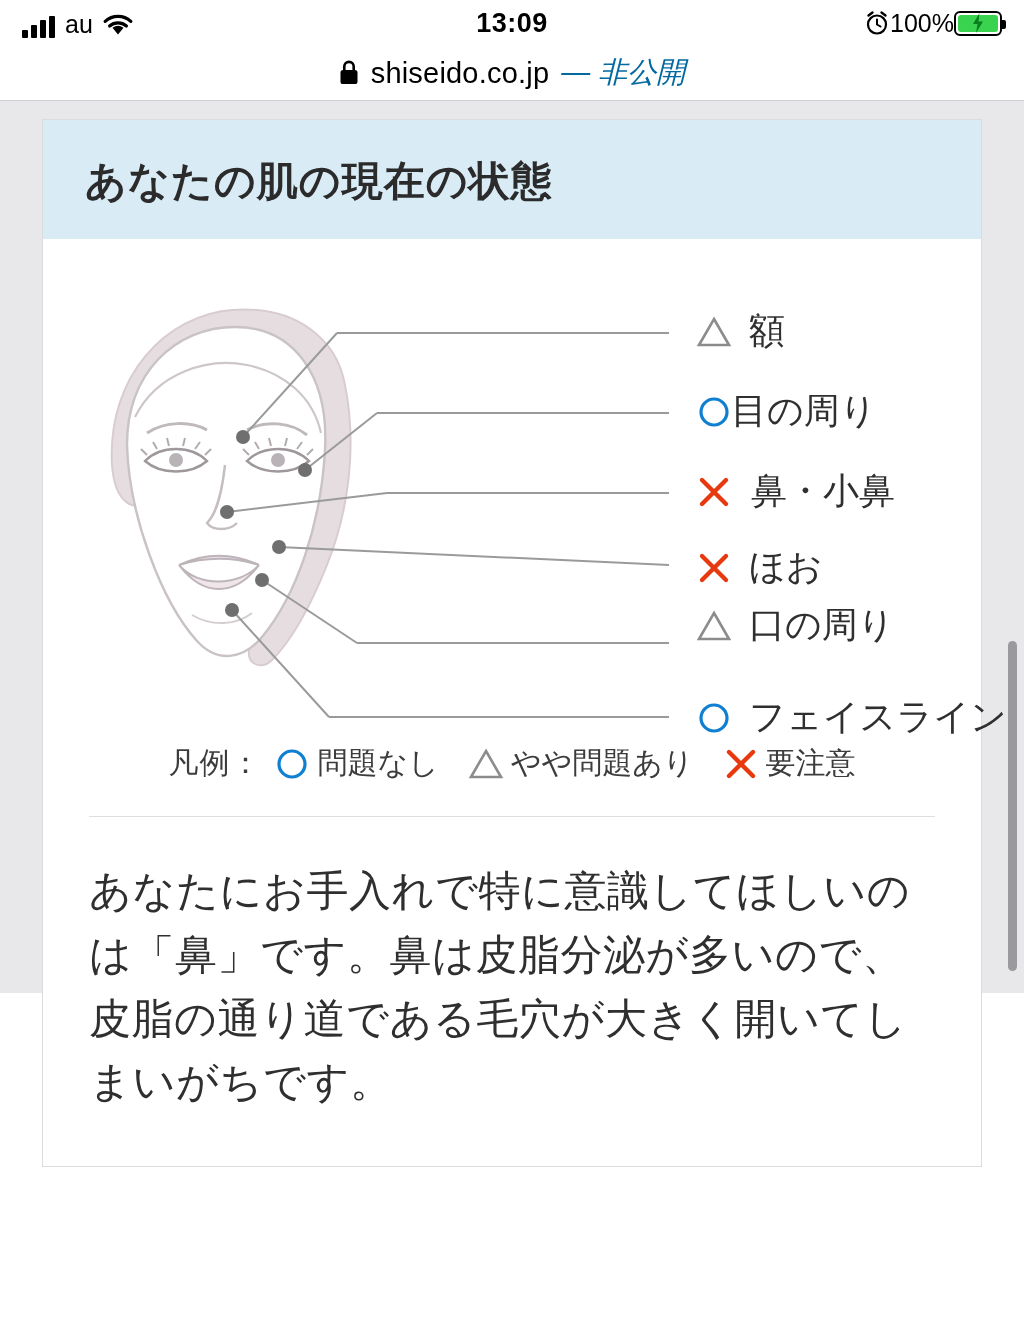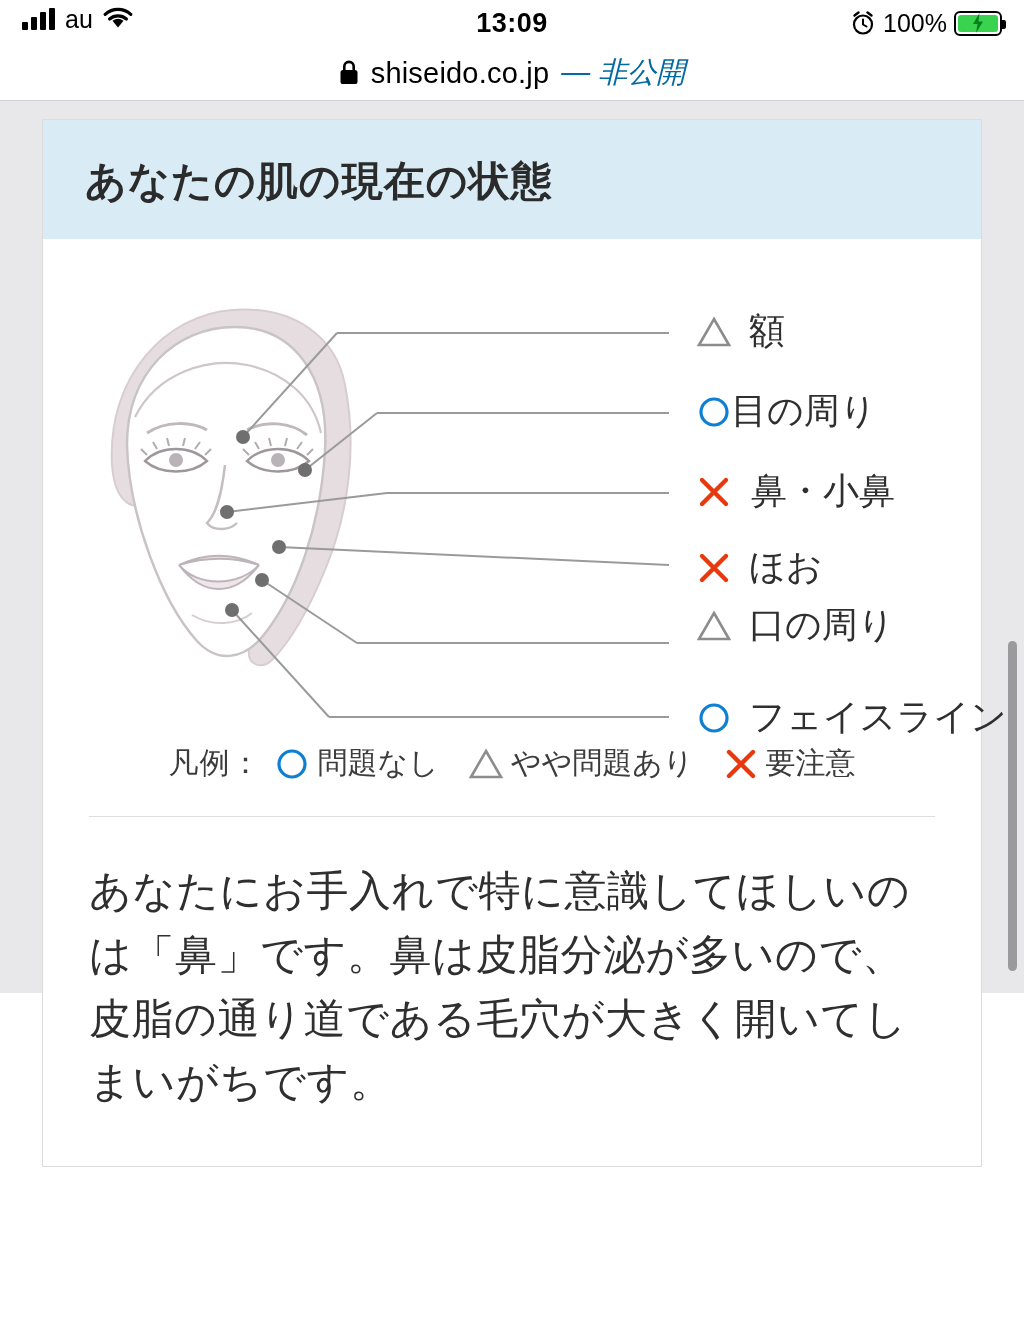--- a/index.html
+++ b/index.html
@@ -15,21 +15,21 @@
   .status-bar {
     position: relative;
     height: 46px;
     display: flex;
     align-items: center;
     padding: 0 22px;
     color: #000;
   }
   .status-left {
     display: flex;
-    align-items: flex-start;
+    align-items: flex-end;
     gap: 10px;
     height: 30px;
   }
   .signal {
     display: flex;
     align-items: flex-end;
     gap: 3px;
     height: 22px;
   }
   .signal i {
@@ -55,21 +55,21 @@
     left: 0; right: 0;
     text-align: center;
     font-size: 27px;
     font-weight: bold;
     letter-spacing: .5px;
   }
   .status-right {
     margin-left: auto;
     display: flex;
     align-items: center;
-    gap: 7px;
+    gap: 0;
   }
   .alarm-icon { width: 26px; height: 26px; }
   .batt-pct { font-size: 25px; }
   .battery {
     width: 48px; height: 25px;
     border: 2.5px solid #000;
     border-radius: 6px;
     position: relative;
     display: flex;
     align-items: center;

